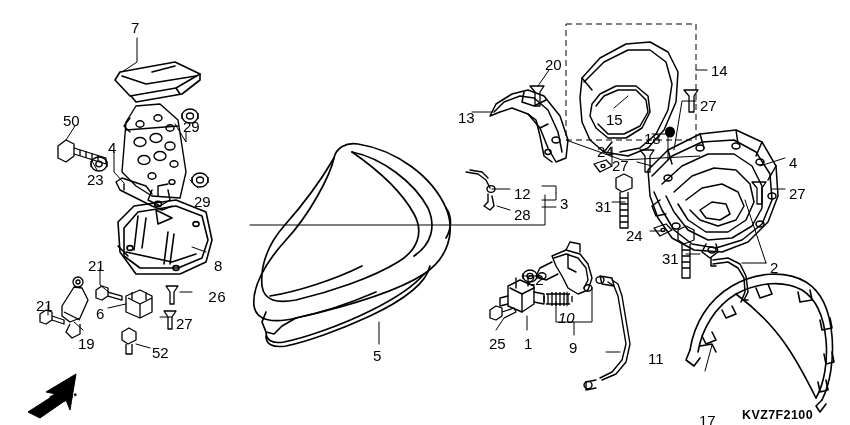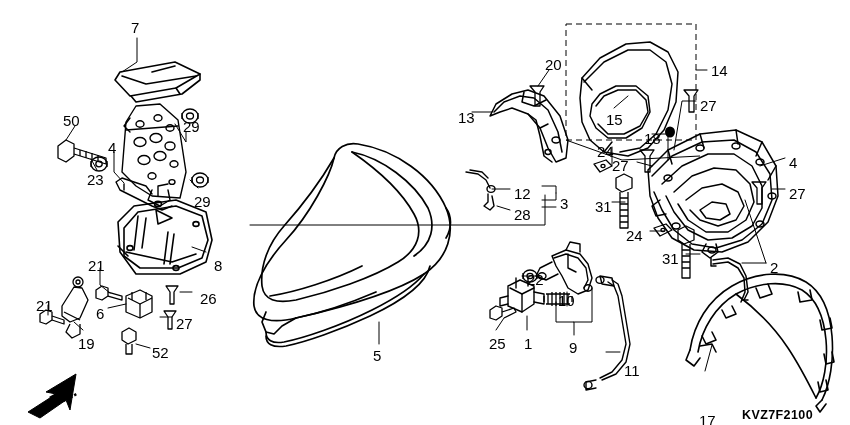--- a/index.html
+++ b/index.html
@@ -353,21 +353,21 @@
       <div class="lbl" style="left: 131px; top: 20px;">7</div>
       <div class="lbl" style="left: 63px; top: 113px;">50</div>
       <div class="lbl" style="left: 108px; top: 140px;">4</div>
       <div class="lbl" style="left: 183px; top: 119px;">29</div>
       <div class="lbl" style="left: 87px; top: 172px; text-align: right;">23</div>
       <div class="lbl" style="left: 194px; top: 194px;">29</div>
       <div class="lbl" style="left: 214px; top: 258px;">8</div>
       <div class="lbl" style="left: 88px; top: 258px;">21</div>
       <div class="lbl" style="left: 36px; top: 298px;">21</div>
       <div class="lbl" style="left: 96px; top: 306px;">6</div>
-      <div class="lbl" style="left: 200px; top: 291px;">26</div>
+      <div class="lbl" style="left: 208px; top: 291px; font-family: Liberation Mono, monospace;">26</div>
       <div class="lbl" style="left: 176px; top: 316px;">27</div>
       <div class="lbl" style="left: 78px; top: 336px;">19</div>
       <div class="lbl" style="left: 152px; top: 345px;">52</div>
       <div class="lbl" style="left: 373px; top: 348px;">5</div>
       <div class="lbl" style="left: 458px; top: 110px;">13</div>
       <div class="lbl" style="left: 545px; top: 57px;">20</div>
       <div class="lbl" style="left: 514px; top: 186px;">12</div>
       <div class="lbl" style="left: 514px; top: 207px;">28</div>
       <div class="lbl" style="left: 560px; top: 196px;">3</div>
       <div class="lbl" style="left: 711px; top: 63px;">14</div>
@@ -376,20 +376,20 @@
       <div class="lbl" style="left: 597px; top: 144px;">24</div>
       <div class="lbl" style="left: 612px; top: 158px;">27</div>
       <div class="lbl" style="left: 700px; top: 98px;">27</div>
       <div class="lbl" style="left: 789px; top: 155px;">4</div>
       <div class="lbl" style="left: 789px; top: 186px;">27</div>
       <div class="lbl" style="left: 595px; top: 199px;">31</div>
       <div class="lbl" style="left: 626px; top: 228px;">24</div>
       <div class="lbl" style="left: 662px; top: 251px;">31</div>
       <div class="lbl" style="left: 770px; top: 260px;">2</div>
       <div class="lbl" style="left: 503px; top: 272px; margin-left: 24px;">22</div>
-      <div class="lbl" style="left: 558px; top: 293px;">10</div>
+      <div class="lbl" style="left: 558px; top: 310px; font-style: italic;">10</div>
       <div class="lbl" style="left: 489px; top: 336px;">25</div>
       <div class="lbl" style="left: 524px; top: 336px;">1</div>
       <div class="lbl" style="left: 569px; top: 340px;">9</div>
-      <div class="lbl" style="left: 624px; top: 363px;">11</div>
+      <div class="lbl" style="left: 624px; top: 351px; padding-left: 24px;">11</div>
       <div class="lbl" style="left: 699px; top: 377px; margin-top: 36px;">17</div>
     </div>
 </div>
 
 </body></html>

